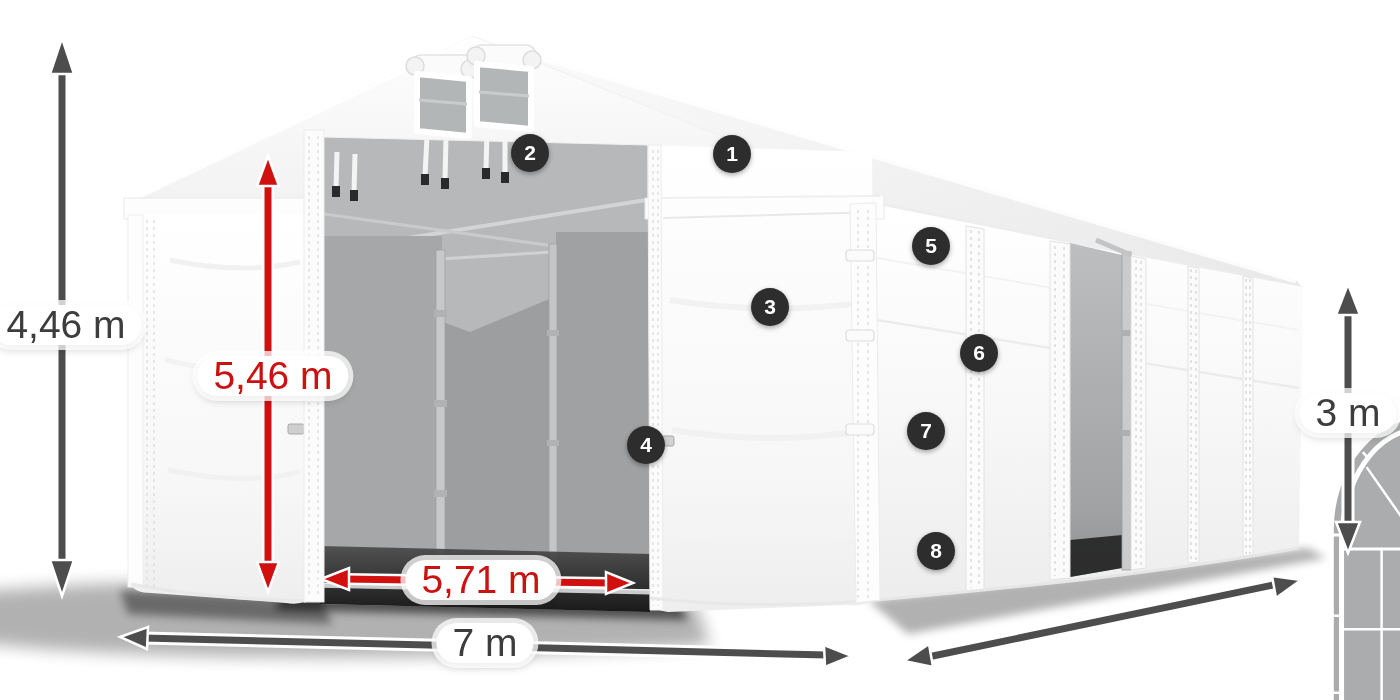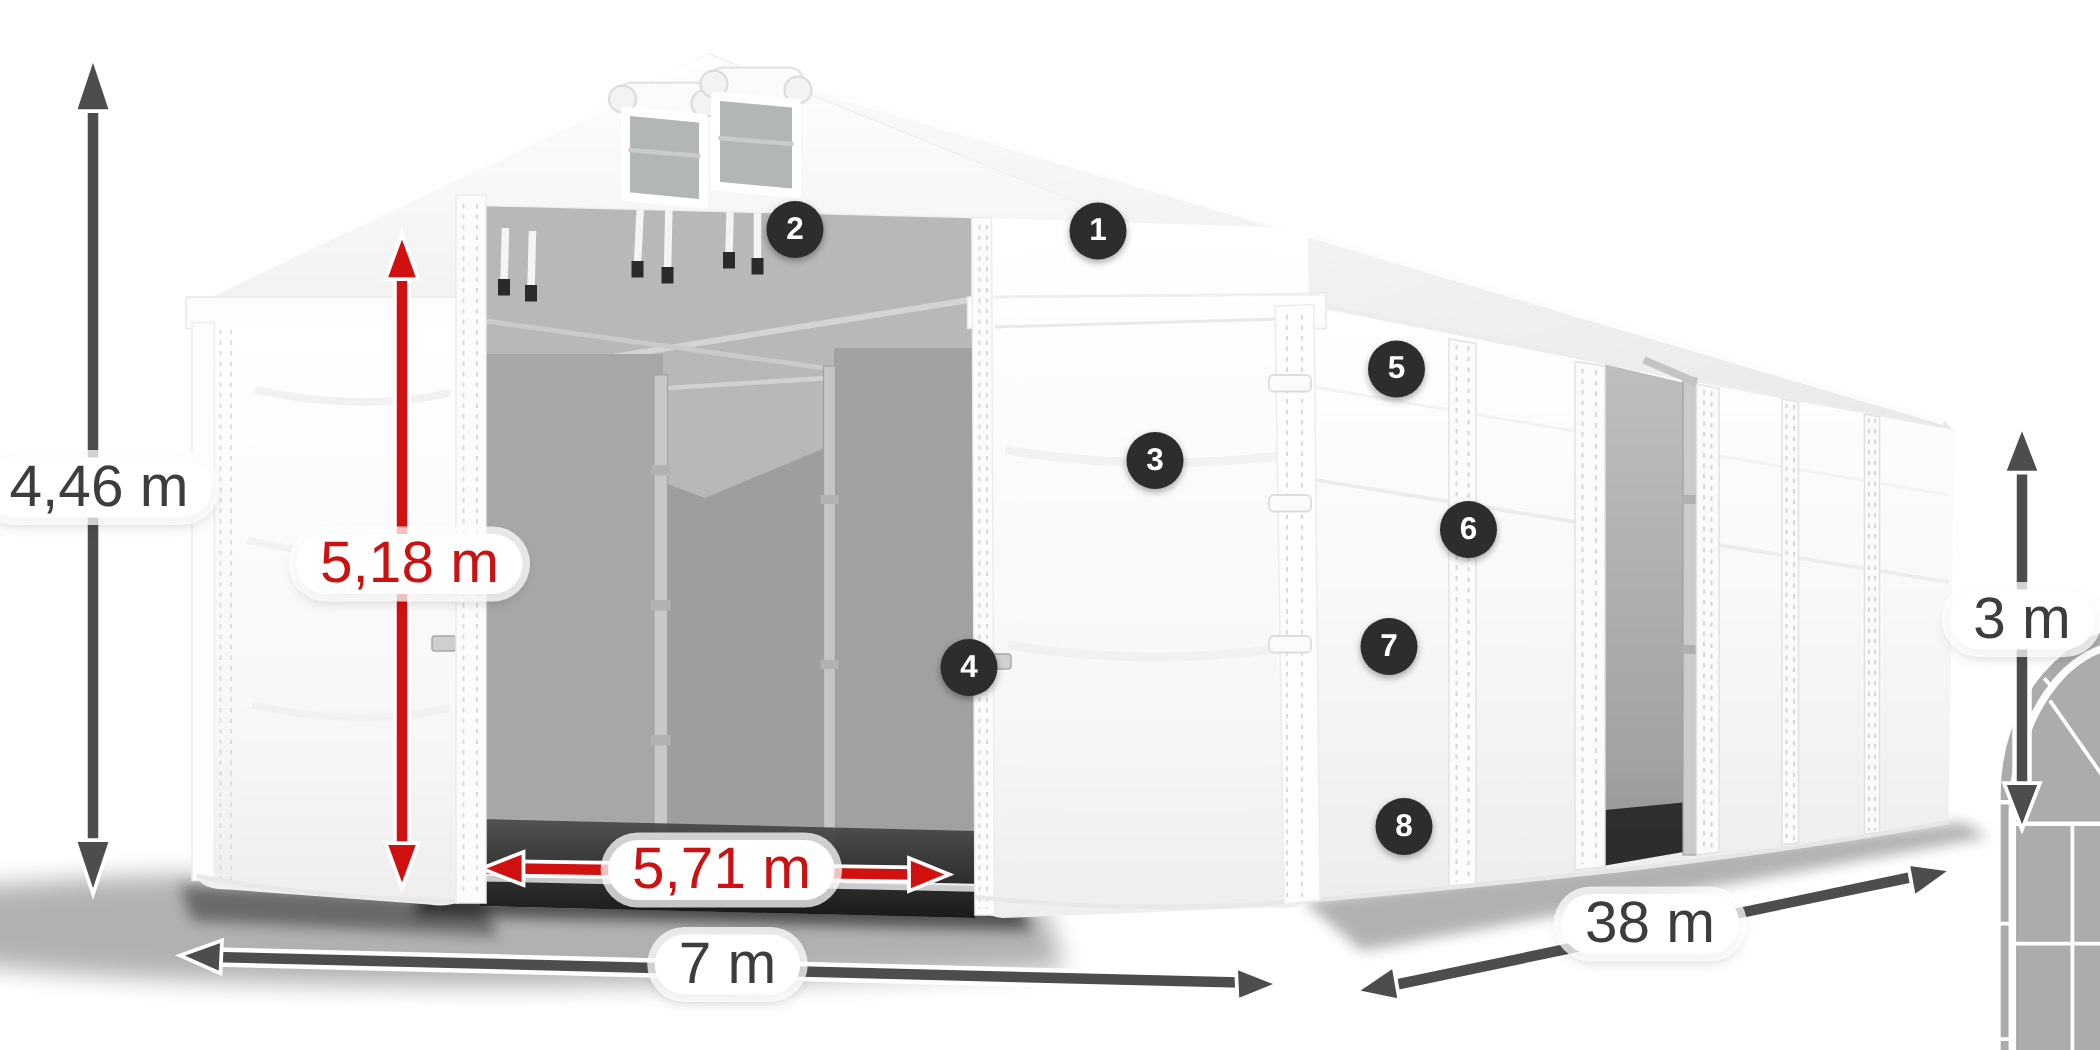--- a/index.html
+++ b/index.html
@@ -267,24 +267,23 @@
     <g>
       <path d="M1348,310 V528" stroke="#ffffff" stroke-width="13"></path>
       <path d="M1348,310 V528" stroke="#4d4d4d" stroke-width="7"></path>
       <polygon points="1348,284 1336,315 1360,315" fill="#4d4d4d" stroke="#ffffff" stroke-width="2.5"></polygon>
       <polygon points="1348,553 1336,522 1360,522" fill="#4d4d4d" stroke="#ffffff" stroke-width="2.5"></polygon>
     </g>
   </g>
 </svg>
 
 <div class="pill" style="left:66px;top:325px;">4,46 m</div>
-<div class="pill red" style="left:273px;top:376px;">5,18 m</div>
+<div class="pill red" style="left:273px;top:376px;">5,46 m</div>
 <div class="pill red" style="left:481px;top:580px;">5,71 m</div>
 <div class="pill" style="left:485px;top:643px;">7 m</div>
-<div class="pill" style="left:1100px;top:616px;">38 m</div>
 <div class="pill" style="left:1348px;top:413px;">3 m</div>
 
 <div class="marker" style="left:732px;top:154px;">1</div>
 <div class="marker" style="left:530px;top:153px;">2</div>
 <div class="marker" style="left:770px;top:307px;">3</div>
 <div class="marker" style="left:646px;top:445px;">4</div>
 <div class="marker" style="left:931px;top:246px;">5</div>
 <div class="marker" style="left:979px;top:353px;">6</div>
 <div class="marker" style="left:926px;top:431px;">7</div>
 <div class="marker" style="left:936px;top:551px;">8</div>

